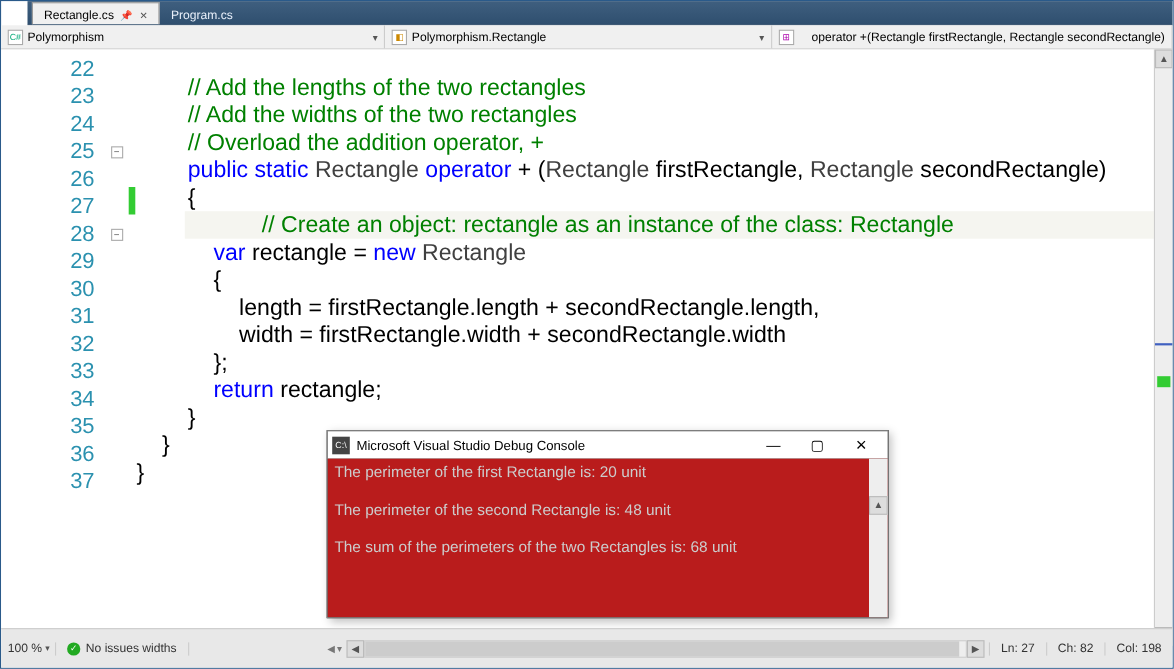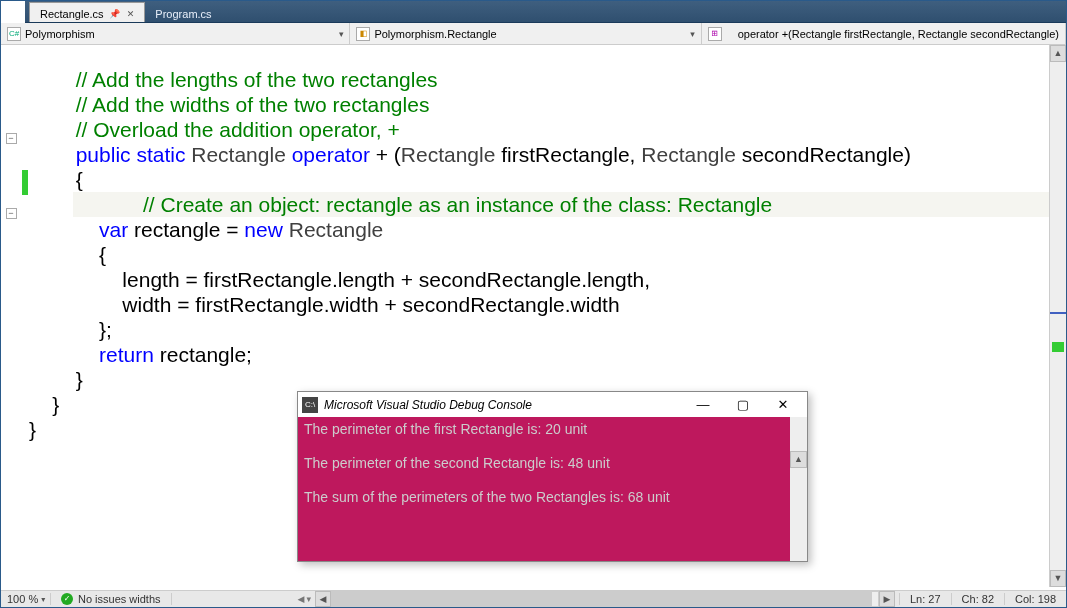--- a/index.html
+++ b/index.html
@@ -35,41 +35,41 @@
   .c-type{color:#404040;}
   
   .vscroll{position:absolute;top:44px;right:0;width:17px;bottom:20px;background:#eee;border-left:1px solid #ccc;}
   .vscroll .btn{height:17px;background:#ddd;border:1px solid #bbb;font-size:9px;text-align:center;line-height:15px;color:#555;}
   .vscroll .track{position:absolute;top:17px;bottom:17px;left:0;right:0;}
   .vscroll .split{position:absolute;bottom:0;left:0;right:0;}
   .vscroll .mark{position:absolute;left:2px;right:2px;height:10px;}
   .vscroll .markG{background:#3c3;top:280px;}
   .vscroll .caret{position:absolute;left:0;right:0;height:2px;background:#4060c0;top:250px;}
   
-  .status{position:absolute;left:0;right:0;bottom:0;height:17px;background:#e8e8e8;border-top:1px solid #ccc;display:flex;align-items:center;font-size:11px;color:#333;}
+  .status{position:absolute;left:0;right:0;bottom:0;height:36px;background:#e8e8e8;border-top:1px solid #ccc;display:flex;align-items:center;font-size:11px;color:#333;}
   .status .zoom{width:50px;padding-left:6px;border-right:1px solid #ccc;display:flex;align-items:center;gap:3px;}
   .status .zoom .dd{font-size:8px;color:#555;}
   .status .issues{display:flex;align-items:center;gap:5px;padding:0 10px;border-right:1px solid #ccc;}
   .status .check{display:inline-block;width:12px;height:12px;border-radius:50%;background:#2a2;color:#fff;font-size:8px;text-align:center;line-height:12px;}
   .status .sep{width:10px;}
   .status .arrows{display:flex;gap:2px;margin-left:auto;align-items:center;}
   .status .arrows span{font-size:9px;color:#777;}
   .status .hscroll{flex:0 0 580px;height:16px;display:flex;align-items:center;margin:0 4px;}
   .status .hscroll .hb{width:16px;height:16px;background:#ddd;border:1px solid #bbb;font-size:9px;text-align:center;line-height:14px;color:#555;}
   .status .hscroll .ht{flex:1;height:16px;background:#eee;border:1px solid #ccc;position:relative;}
   .status .hscroll .thumb{position:absolute;left:0;top:0;bottom:0;width:540px;background:#ccc;}
   .status .pos{padding:0 10px;border-left:1px solid #ccc;text-align:center;}
   
   .console{position:absolute;left:296px;top:390px;width:511px;background:#000;border:1px solid #888;box-shadow:3px 3px 8px rgba(0,0,0,0.25);}
   .console .titlebar{height:25px;background:#fff;display:flex;align-items:center;padding:0 4px;}
   .console .titlebar .ico-cmd{display:inline-block;width:16px;height:16px;background:#444;color:#fff;font-size:8px;text-align:center;line-height:16px;margin-right:6px;}
-  .console .titlebar .ttl{font-size:12px;color:#000;font-style:italic;}
+  .console .titlebar .ttl{font-size:12px;color:#000;}
   .console .titlebar .winbtns{margin-left:auto;display:flex;}
   .console .titlebar .winbtns span{width:40px;height:25px;display:flex;align-items:center;justify-content:center;font-size:13px;color:#000;cursor:pointer;}
-  .console .body{background:#be185d;color:#ccc;font-family:Consolas,monospace;font-size:14px;padding:4px 6px;white-space:pre;line-height:17px;position:relative;}
+  .console .body{background:#b91c1c;color:#ccc;font-family:Consolas,monospace;font-size:14px;padding:4px 6px;white-space:pre;line-height:17px;position:relative;}
   .console .cscroll{position:absolute;top:0;right:0;width:17px;bottom:0;background:#eee;}
   .console .cscroll .cb{height:17px;background:#ddd;border:1px solid #bbb;font-size:9px;text-align:center;line-height:15px;color:#555;}
 </style>
 </head>
 <body>
 
 <div class="tab-row">
   <div class="tab active">
     <span>Rectangle.cs</span>
     <span class="pin">📌</span>
@@ -91,20 +91,38 @@
     <span>Polymorphism.Rectangle</span>
     <span class="arrow">▾</span>
   </div>
   <div class="combo combo3">
     <span class="ico meth">⊞</span>
     <span style="overflow:hidden;white-space:nowrap;margin-left:12px;">operator +(Rectangle firstRectangle, Rectangle secondRectangle)</span>
   </div>
 </div>
 
 <div class="editor-wrap">
+  <div class="gutter" id="gutter">
+      <div class="ln">22</div>
+      <div class="ln">23</div>
+      <div class="ln">24</div>
+      <div class="ln">25</div>
+      <div class="ln">26</div>
+      <div class="ln">27</div>
+      <div class="ln">28</div>
+      <div class="ln">29</div>
+      <div class="ln">30</div>
+      <div class="ln">31</div>
+      <div class="ln">32</div>
+      <div class="ln">33</div>
+      <div class="ln">34</div>
+      <div class="ln">35</div>
+      <div class="ln">36</div>
+      <div class="ln">37</div>
+    </div>
   <div class="fold" id="fold">
       <div class="sp"></div>
       <div class="sp"></div>
       <div class="sp"></div>
       <div class="fb">−</div>
       <div class="sp"></div>
       <div class="sp"></div>
       <div class="fb">−</div>
       <div class="sp"></div>
       <div class="sp"></div>

